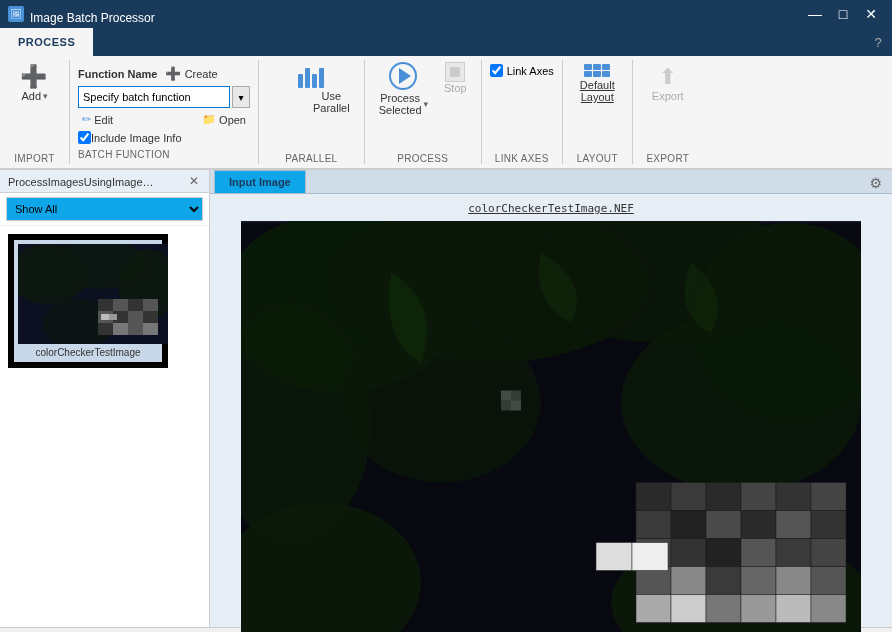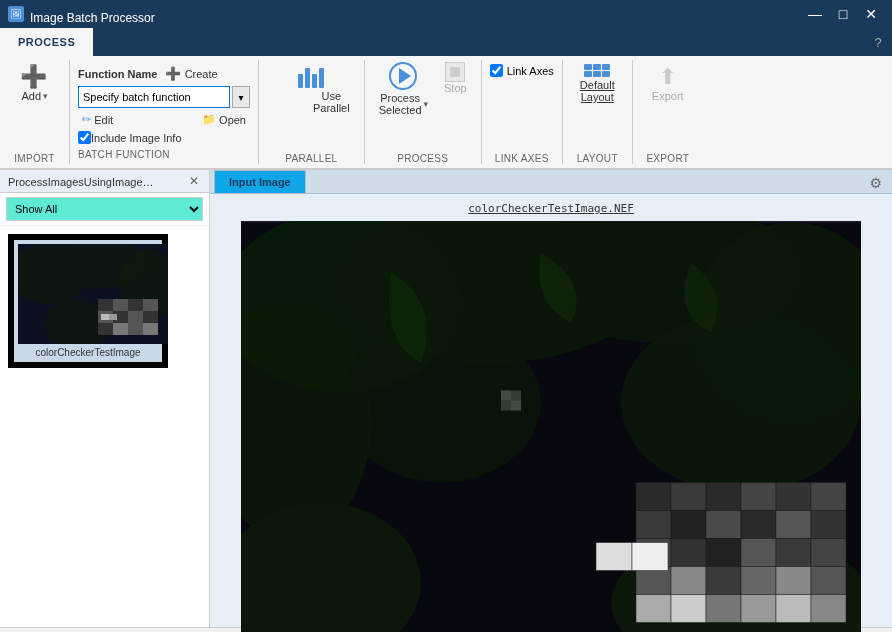--- a/index.html
+++ b/index.html
@@ -220,21 +220,21 @@
     .sidebar-filter {
       padding: 4px 6px;
       border-bottom: 1px solid #eee;
     }
     .filter-select {
       width: 100%;
       height: 24px;
       border: 1px solid #ccc;
       font-size: 11px;
       padding: 0 4px;
-      background: #5eead4;
+      background: #0ea5e9;
     }
     .sidebar-images { flex: 1; overflow-y: auto; padding: 8px; }
     .image-thumb {
       width: 160px;
       border: 6px solid #000000;
       background: #c8d8e8;
       cursor: pointer;
       text-align: center;
       padding: 4px;
     }

